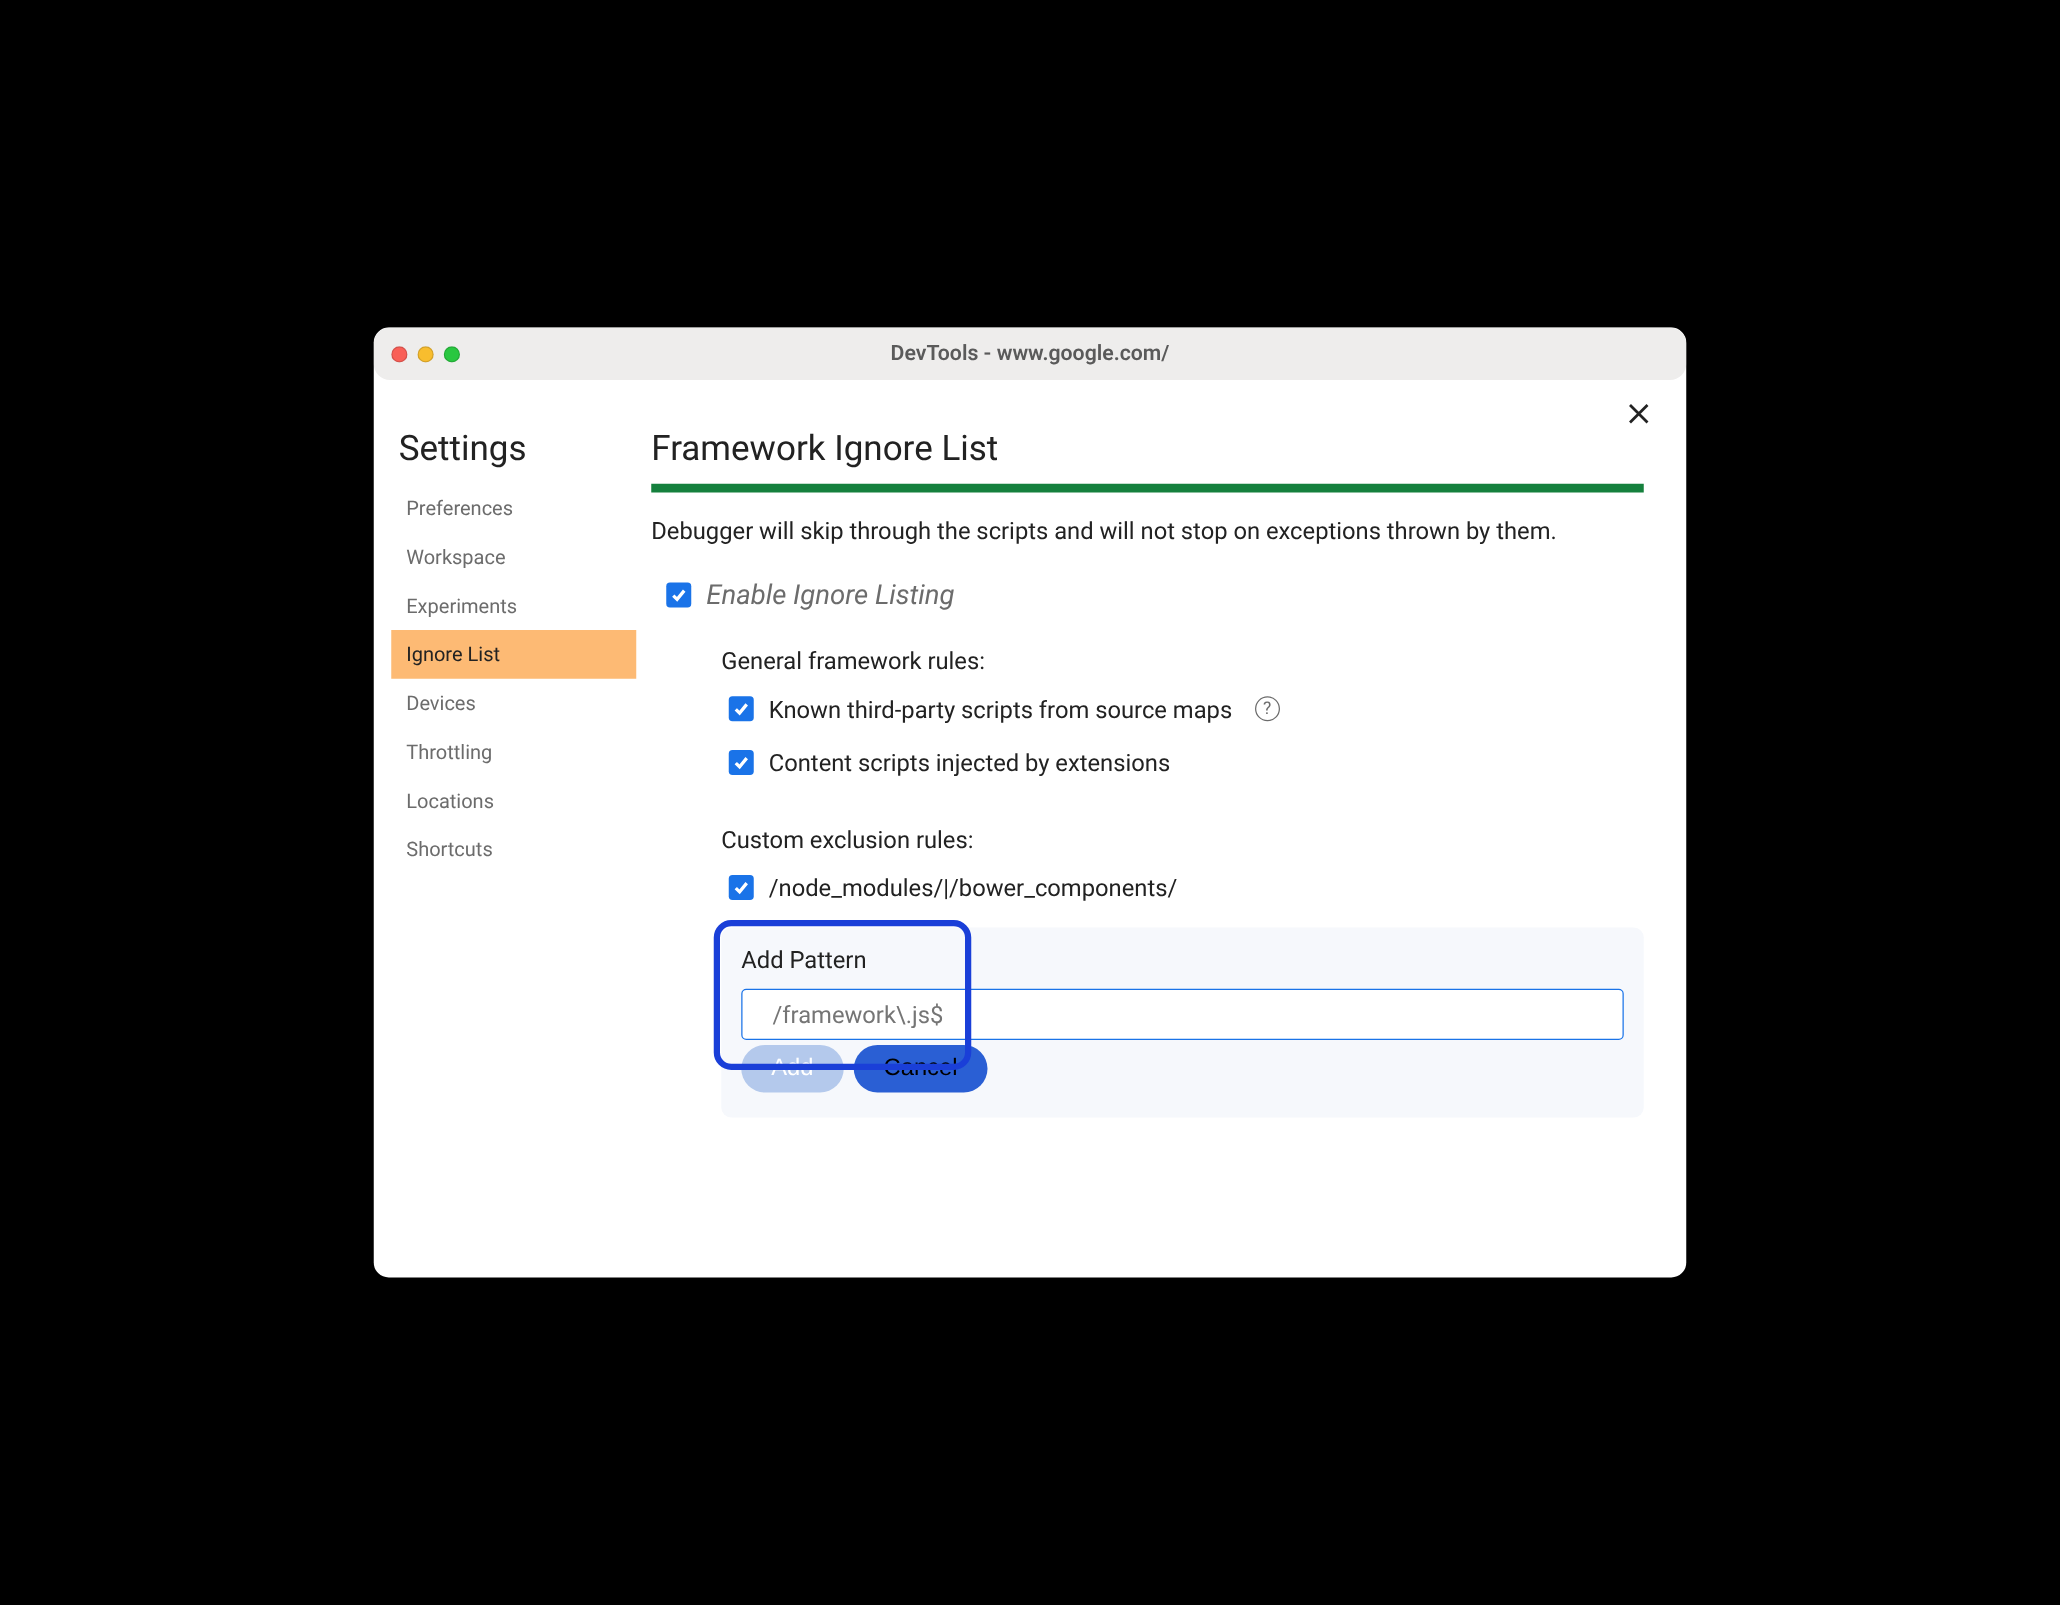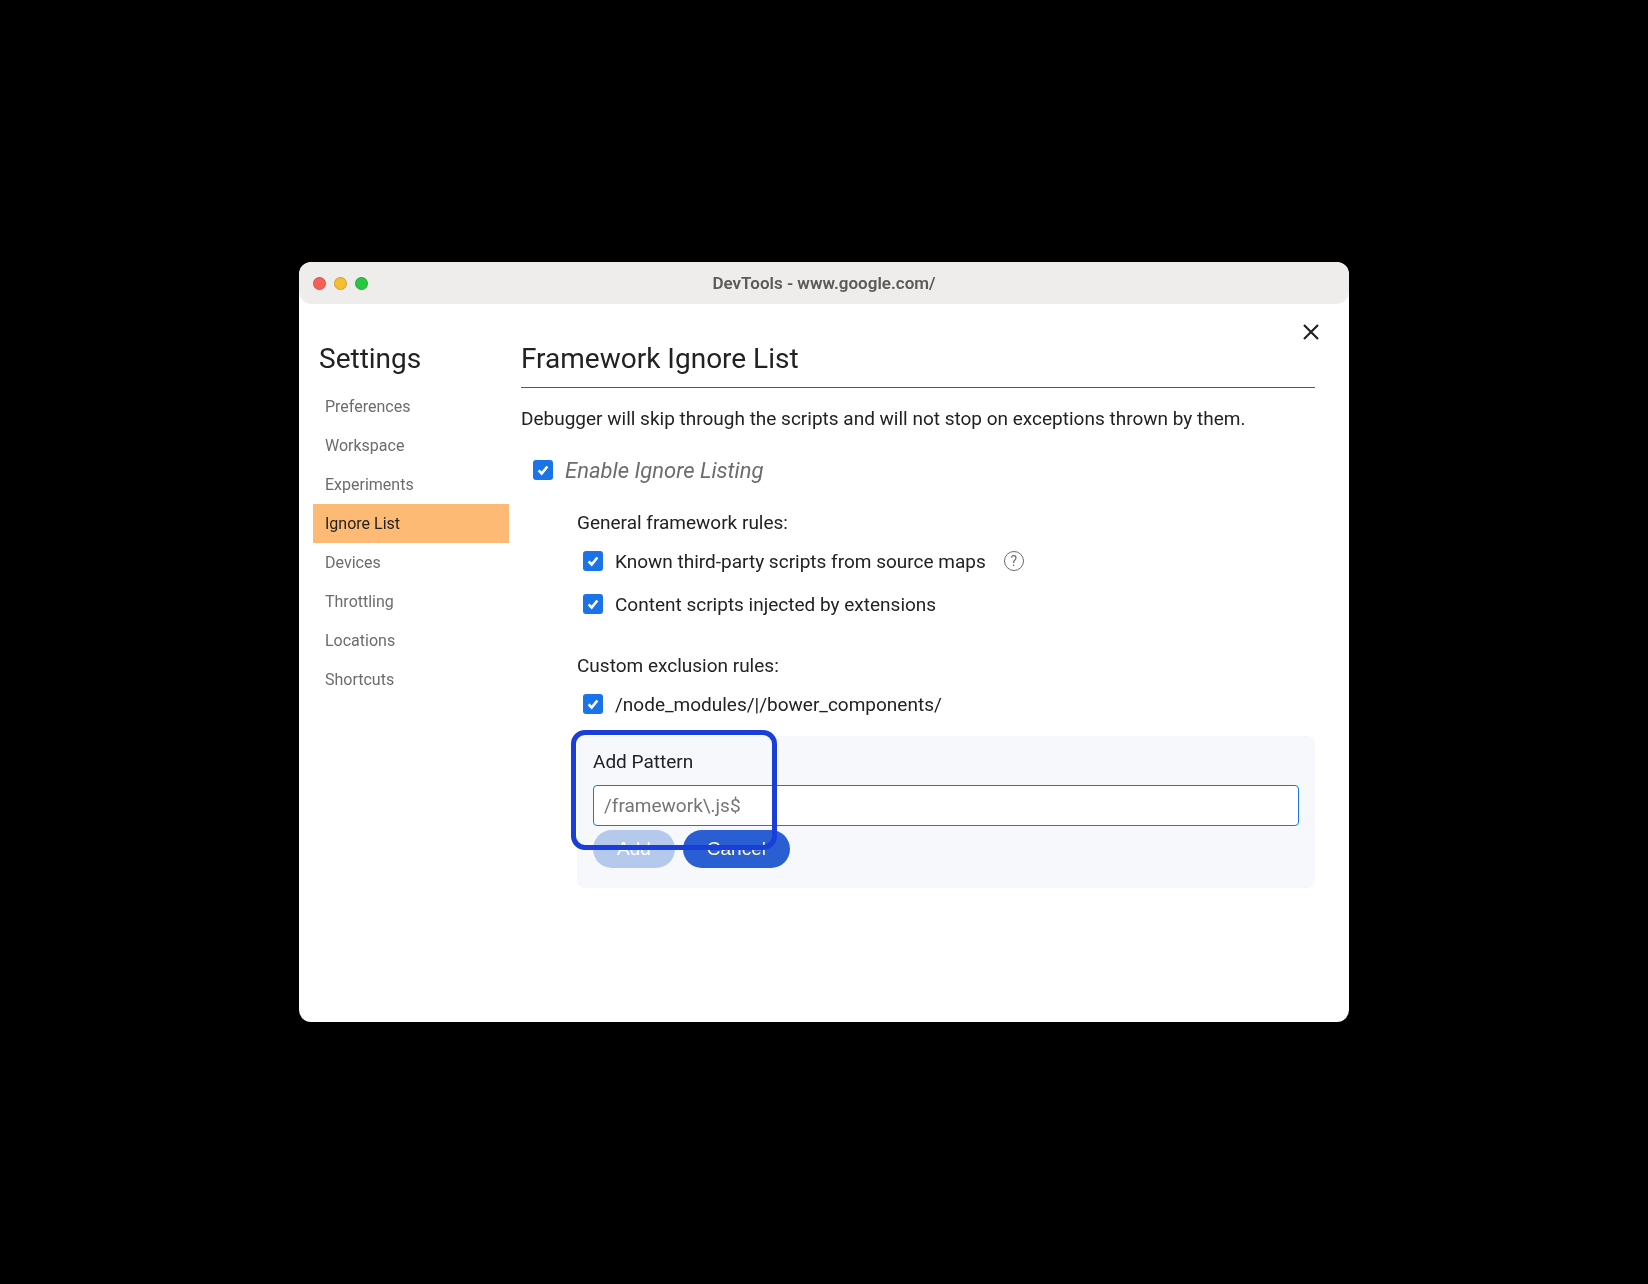--- a/index.html
+++ b/index.html
@@ -89,21 +89,21 @@
   }
   .main {
     flex: 1;
     padding: 18px 34px 0 12px;
   }
   .page-title {
     font-size: 28px;
     font-weight: 400;
     color: #222;
     padding-bottom: 12px;
-    border-bottom: 1px solid #15803d;
+    border-bottom: 7px solid #15803d;
     margin-bottom: 18px;
   }
   .description {
     font-size: 19px;
     color: #222;
     line-height: 1.35;
     margin-bottom: 26px;
   }
   .enable-row {
     display: flex;
@@ -179,21 +179,21 @@
   }
   .add-pattern-label {
     font-size: 19px;
     color: #222;
     margin-bottom: 12px;
   }
   .pattern-input {
     width: 100%;
     border: 1px solid #1a73e8;
     border-radius: 4px;
-    padding: 8px 10px;
+    padding: 8px 24px;
     font-size: 19px;
     color: #ef4444;
     font-family: inherit;
     outline: none;
     background: #fff;
   }
   .button-row {
     display: flex;
     gap: 8px;
     margin-top: 4px;
@@ -205,21 +205,21 @@
     font-size: 19px;
     font-weight: 500;
     cursor: pointer;
   }
   .btn-add {
     background: #b4c9ec;
     color: #fff;
   }
   .btn-cancel {
     background: #2a5fd4;
-    color: #fef9c3;
+    color: #000000;
   }
   .spacer-section { height: 18px; }
 </style>
 </head>
 <body>
 
 <div class="window">
 
   <div class="titlebar">
     <div class="traffic-lights">

